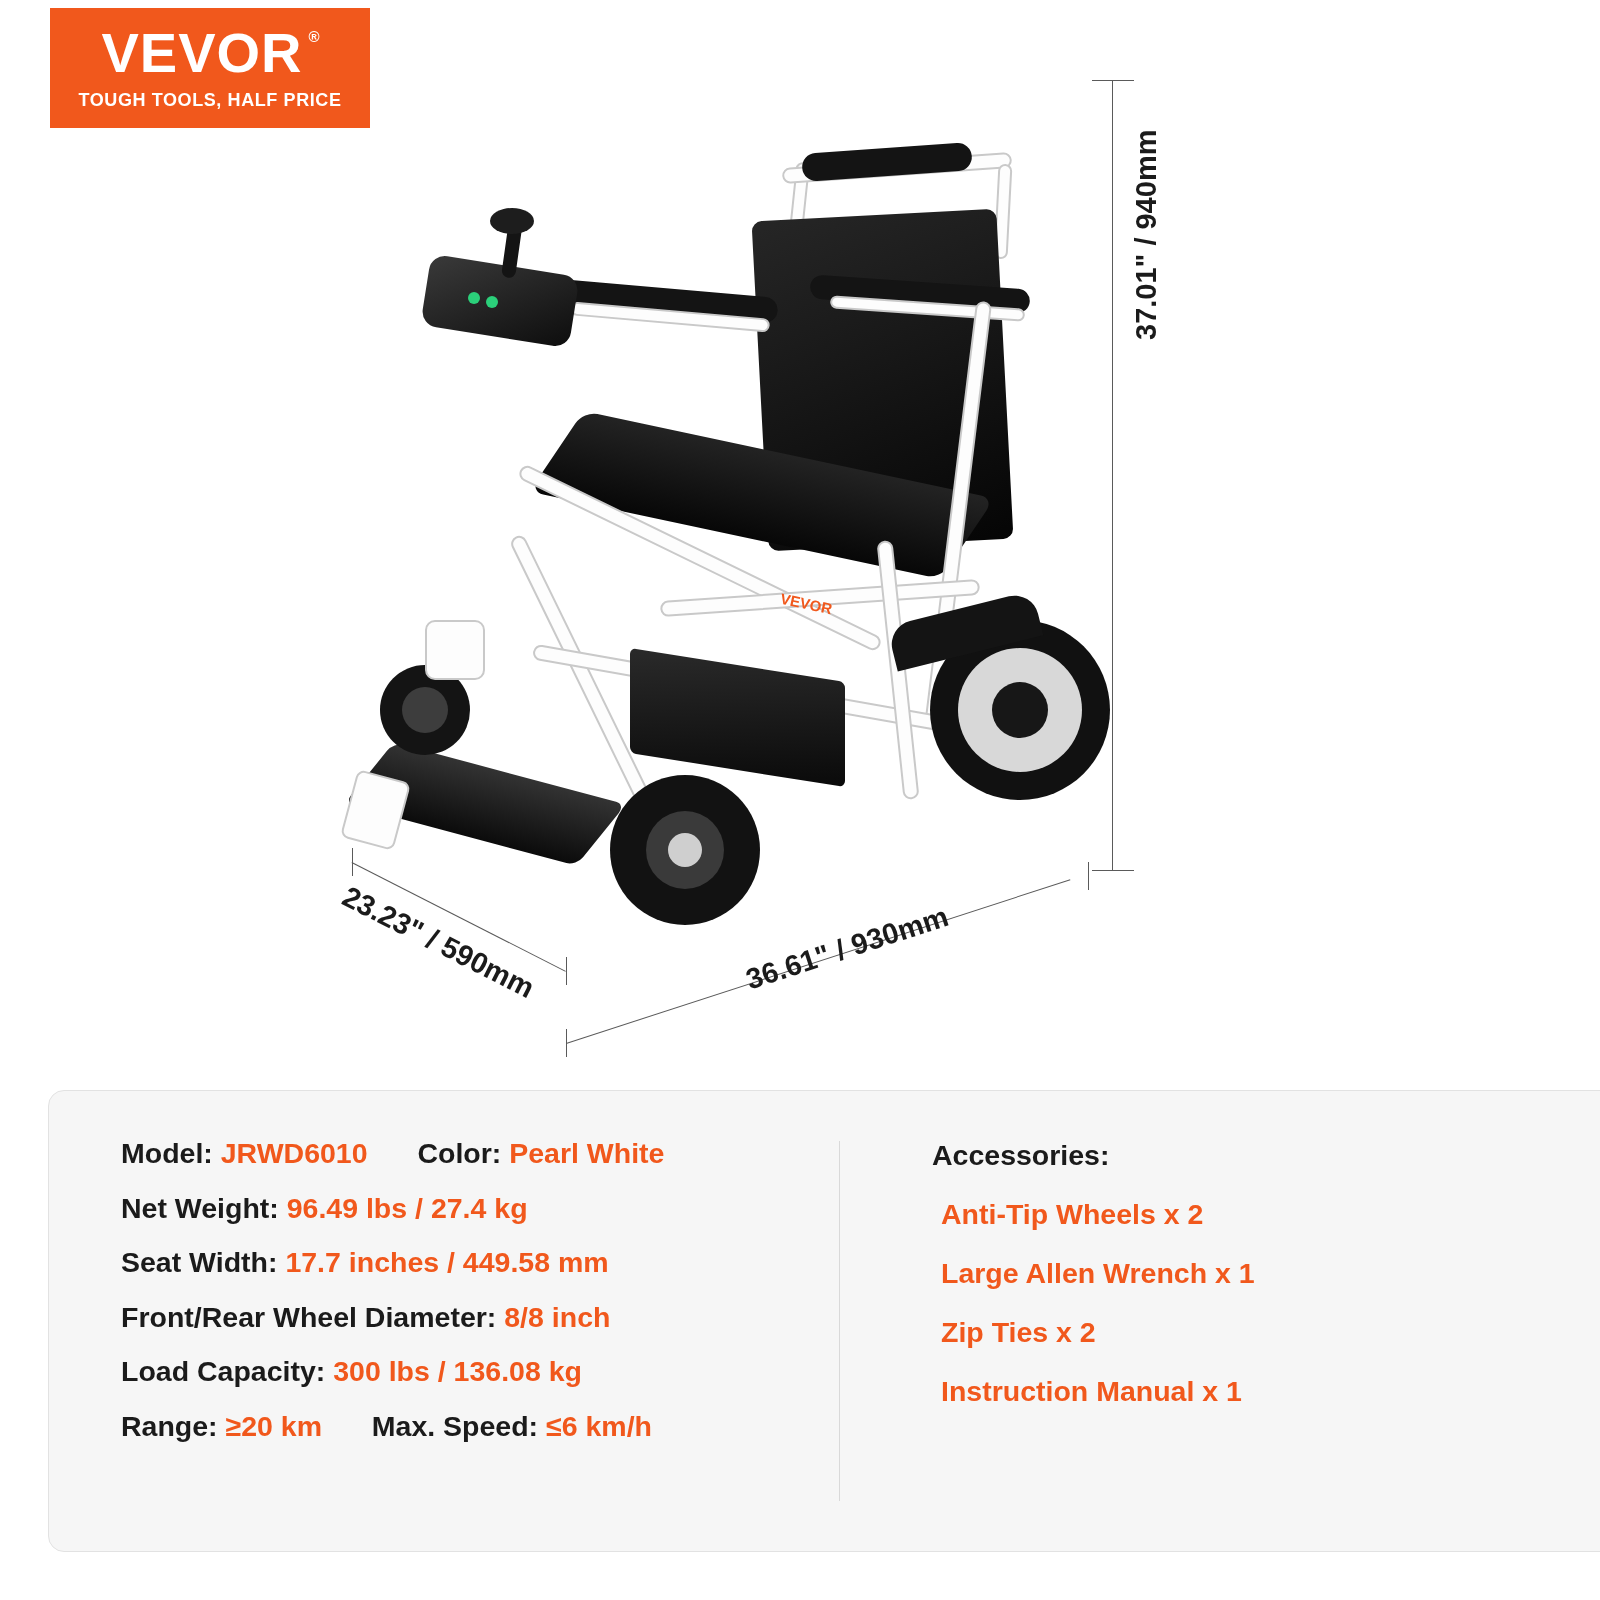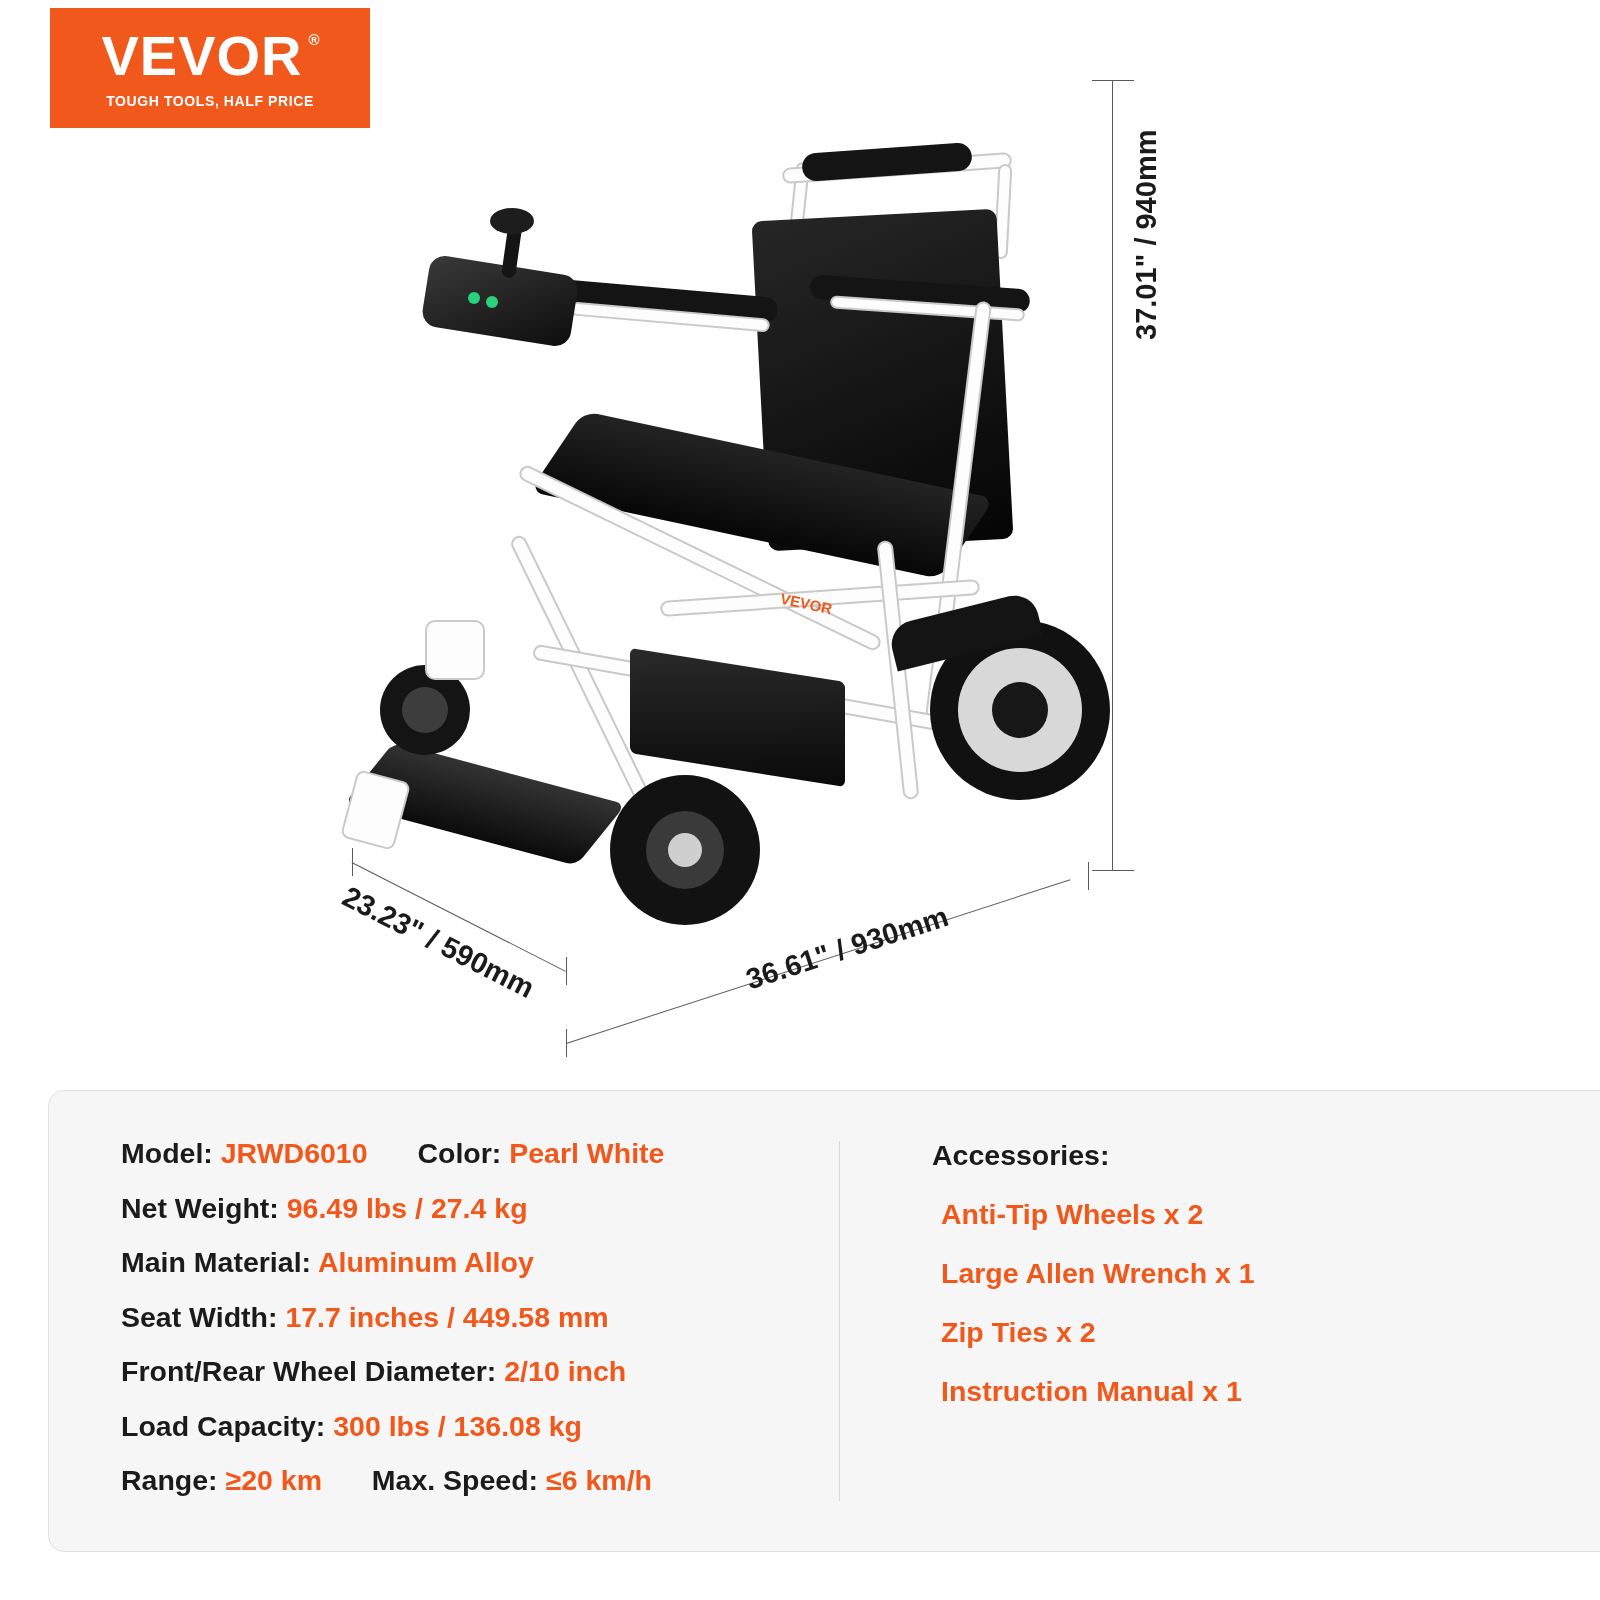--- a/index.html
+++ b/index.html
@@ -23,21 +23,21 @@
   .logo-word {
     color: #fff; font-weight: bold; font-size: 56px;
     letter-spacing: 1px; line-height: 1;
     position: relative; padding-right: 16px;
   }
   .logo-word .reg {
     position: absolute; right: -2px; top: 4px;
     font-size: 15px; font-weight: bold;
   }
   .logo-tag {
-    color: #fff; font-size: 14px; font-weight: bold;
+    color: #fff; font-size: 18px; font-weight: bold;
     letter-spacing: 0.6px; margin-top: 9px;
   }
 
   
   .hero { position: absolute; left: 0; top: 0; width: 1600px; height: 1080px; }
 
   
   .dim-line { position: absolute; background: #5a5a5a; }
   .dim-v { width: 1px; }
   .dim-h { height: 1px; }
@@ -186,33 +186,29 @@
         <span class="gap"></span>
         <span>Color:</span>
         <span class="val">Pearl White</span>
       </div>
 
       <div class="spec-row">
         <span>Net Weight:</span>
         <span class="val">96.49 lbs / 27.4 kg</span>
       </div>
 
-      <div class="spec-row">
-        <span>Main Material:</span>
-        <span class="val">Aluminum Alloy</span>
-      </div>
 
       <div class="spec-row">
         <span>Seat Width:</span>
         <span class="val">17.7 inches / 449.58 mm</span>
       </div>
 
       <div class="spec-row">
         <span>Front/Rear Wheel Diameter:</span>
-        <span class="val">2/10 inch</span>
+        <span class="val">8/8 inch</span>
       </div>
 
       <div class="spec-row">
         <span>Load Capacity:</span>
         <span class="val">300 lbs / 136.08 kg</span>
       </div>
 
       <div class="spec-row">
         <span>Range:</span>
         <span class="val">≥20 km</span>

